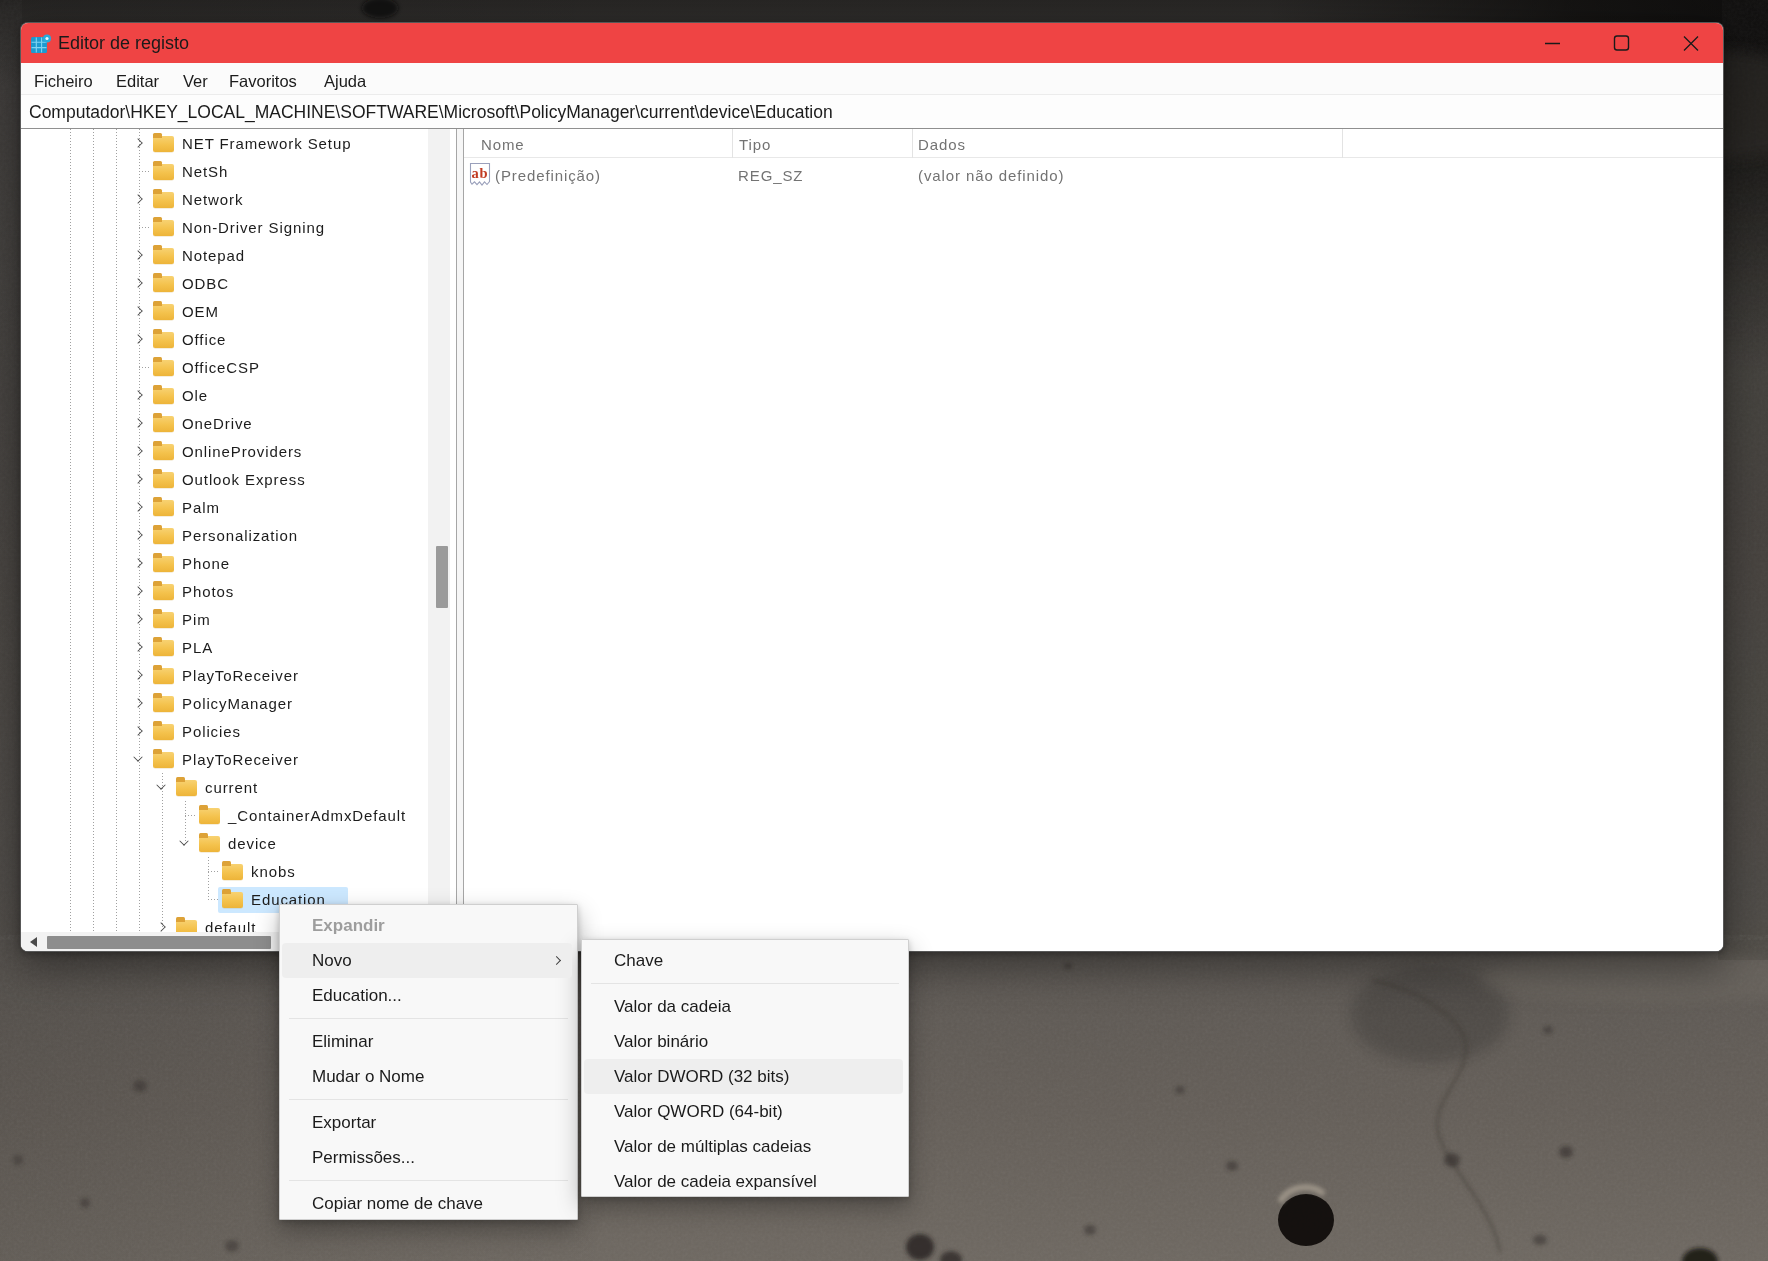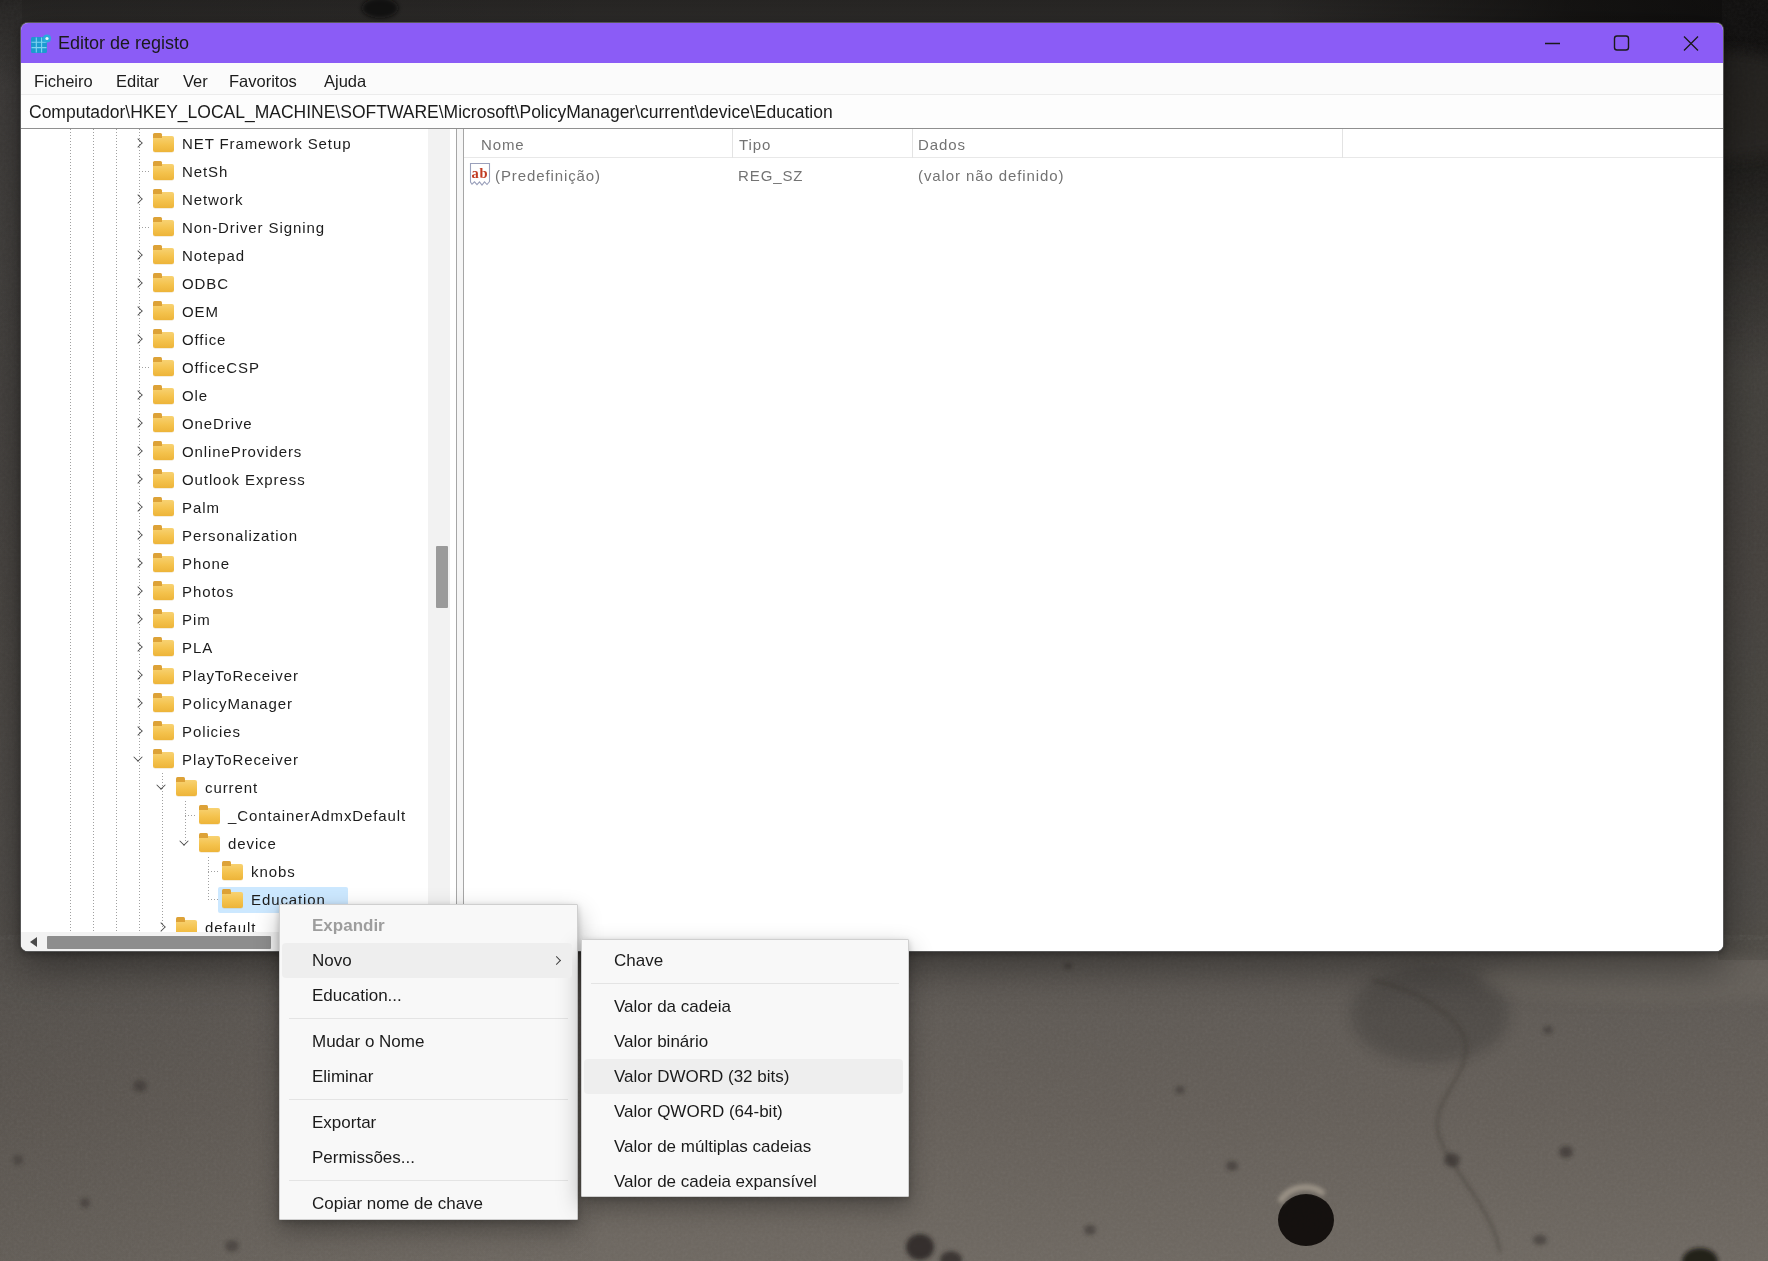--- a/index.html
+++ b/index.html
@@ -3,21 +3,21 @@
 <meta charset="utf-8">
 <title>Editor de registo</title>
 <style>
 html,body{margin:0;padding:0;width:1768px;height:1261px;overflow:hidden;background:#46423e;
   font-family:"Liberation Sans",sans-serif;}
 *{box-sizing:border-box}
 #wall{position:absolute;left:0;top:0;width:1768px;height:1261px;}
 #win{position:absolute;left:20px;top:22px;width:1704px;height:930px;background:#fff;
   border-radius:8px;border:1px solid rgba(70,70,70,.9);
   box-shadow:0 14px 42px 2px rgba(0,0,0,.40), 0 2px 7px rgba(0,0,0,.28);overflow:hidden;}
-#titlebar{position:absolute;left:0;top:0;width:100%;height:40px;background:#8b5cf6;}
+#titlebar{position:absolute;left:0;top:0;width:100%;height:40px;background:#ef4444;}
 #title{position:absolute;left:37px;top:0;height:41px;line-height:41px;font-size:18px;color:#1a1a1a}
 #appicon{position:absolute;left:10px;top:11px;width:21px;height:20px}
 .capbtn{position:absolute;top:0;width:69px;height:40px}
 #menubar{position:absolute;left:0;top:40px;width:100%;height:31px;background:#fbfbfb;font-size:16.5px;color:#1b1b1b}
 #menubar span{position:absolute;top:0;height:31px;line-height:36px}
 #addrbar{position:absolute;left:0;top:71px;width:100%;height:35px;background:#fdfdfd;
   border-top:1px solid #ececec;border-bottom:1px solid #8f8f8f;font-size:17.5px;color:#1b1b1b}
 #addrtext{position:absolute;left:8px;top:0;height:34px;line-height:35px;white-space:nowrap}
 #content{position:absolute;left:0;top:106px;width:100%;height:824px;background:#fff}
 #tree{position:absolute;left:7px;top:0;width:436px;height:824px;overflow:hidden}
@@ -342,22 +342,22 @@
       </div>
     </div>
   </div>
 </div>
 
 <div class="ctx" id="menu1" style="left:279px;top:904px;width:299px;height:316px">
   <div class="mi dis">Expandir</div>
   <div class="mi hl">Novo<span class="subarrow"></span></div>
   <div class="mi">Education...</div>
   <div class="msep"></div>
+  <div class="mi">Eliminar</div>
   <div class="mi">Mudar o Nome</div>
-  <div class="mi">Eliminar</div>
   <div class="msep"></div>
   <div class="mi">Exportar</div>
   <div class="mi">Permissões...</div>
   <div class="msep"></div>
   <div class="mi">Copiar nome de chave</div>
 </div>
 
 <div class="ctx" id="menu2" style="left:581px;top:939px;width:328px;height:258px">
   <div class="mi">Chave</div>
   <div class="msep"></div>

